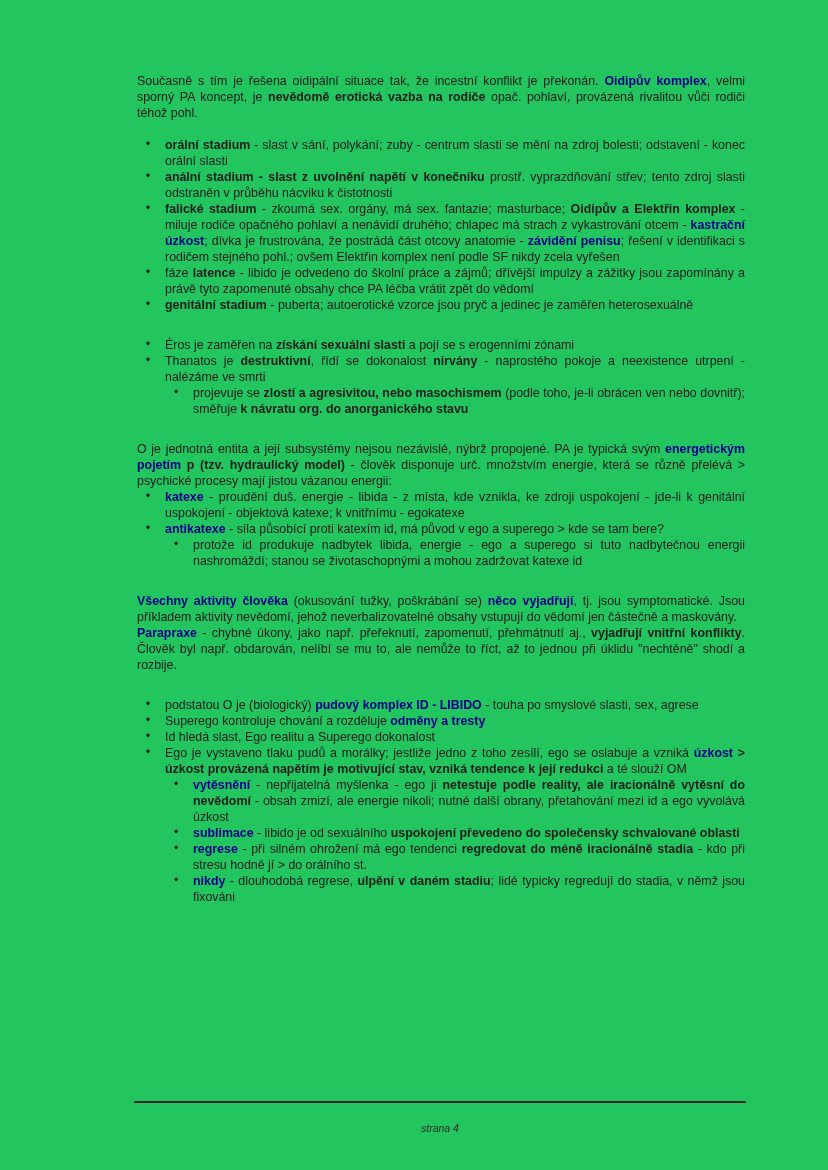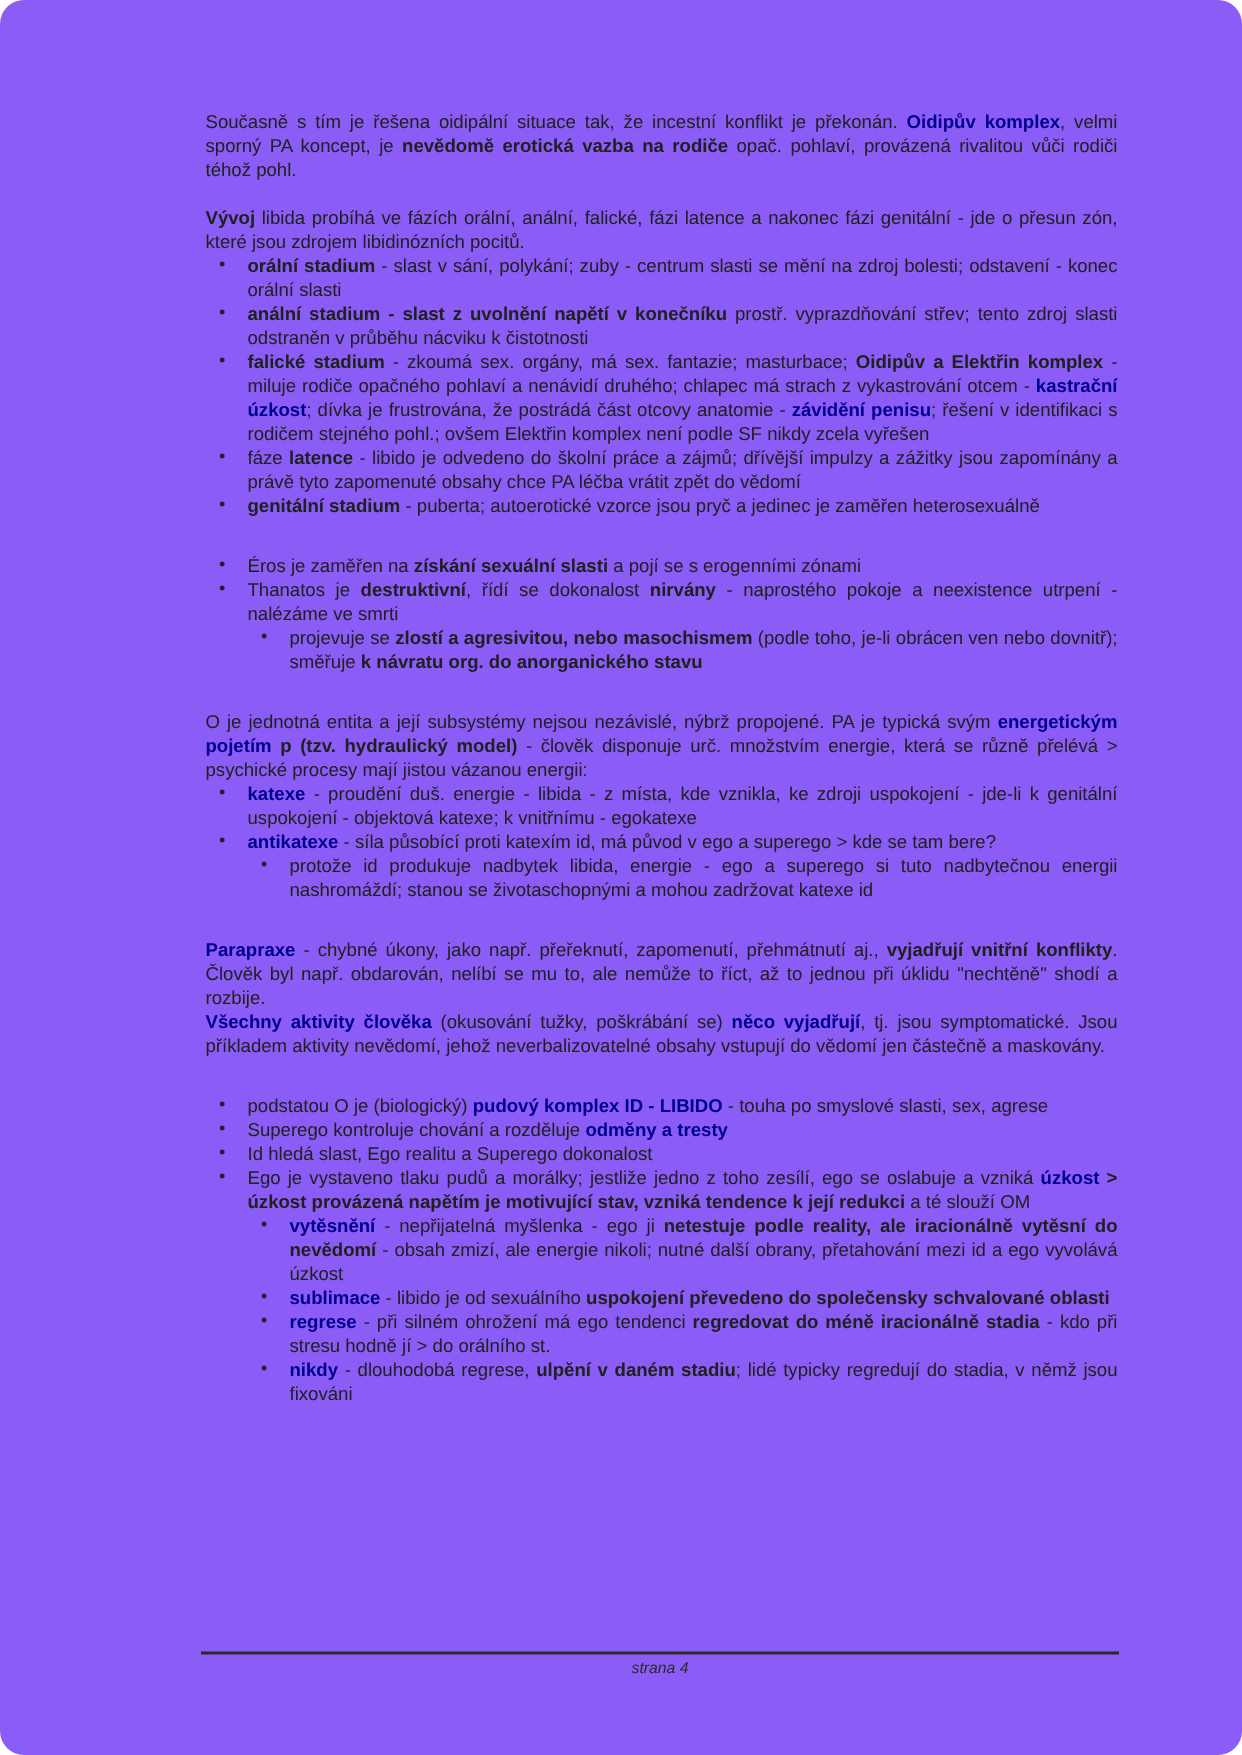--- a/index.html
+++ b/index.html
@@ -2,21 +2,21 @@
 <html lang="cs" style="--accent: #00008B; --ink: #202020;"><head>
 <meta charset="utf-8">
 <style>
   html,body{margin:0;padding:0;}
   body{
     width:828px;height:1170px;position:relative;background:#ffffff;
     font-family:"Liberation Sans","DejaVu Sans",sans-serif;
     color:var(--ink,#202020);
   }
   .page{
-    position:absolute;inset:0;background:#8b5cf6;overflow:hidden;border-radius:16px;
+    position:absolute;inset:0;background:#22c55e;overflow:hidden;
   }
   .doc-column{
     position:absolute;left:137px;top:73px;width:608px;
     font-size:12.4px;line-height:16px;
   }
   .para{
     text-align:justify;
   }
   .li{
     position:relative;padding-left:28px;text-align:justify;
@@ -31,49 +31,48 @@
   .run.accent{font-weight:700;color:var(--accent,#00008B);}
   .gap{height:16px;}
   .gap.lg{height:24px;}
   .footer{
     position:absolute;left:134px;top:1101px;width:612px;
   }
   .footer-rule{
     border-top:2px solid #2a2a2a;height:0;width:100%;
   }
   .page-number{
-    margin-top:3px;text-align:center;font-size:10.5px;
+    margin-top:19px;text-align:center;font-size:10.5px;
     font-style:italic;color:#2a2a2a;line-height:12px;
   }
 </style>
 </head>
 <body>
 
 <main class="page">
   <section class="doc-column">
       <div class="para"><span class="run">Současně s tím je řešena oidipální situace tak, že incestní konflikt je překonán. </span><span class="run accent">Oidipův komplex</span><span class="run">, velmi sporný PA koncept, je </span><span class="run bold">nevědomě erotická vazba na rodiče</span><span class="run"> opač. pohlaví, provázená rivalitou vůči rodiči téhož pohl.</span></div>
       <div class="gap"></div>
-      <div class="para"><span class="run bold">Vývoj</span><span class="run"> libida probíhá ve fázích orální, anální, falické, fázi latence a nakonec fázi genitální - jde o přesun zón, které jsou zdrojem libidinózních pocitů.</span></div>
       <div class="li"><span class="bullet">•</span><span class="run bold">orální stadium</span><span class="run"> - slast v sání, polykání; zuby - centrum slasti se mění na zdroj bolesti; odstavení - konec orální slasti</span></div>
       <div class="li"><span class="bullet">•</span><span class="run bold">anální stadium - slast z uvolnění napětí v konečníku</span><span class="run"> prostř. vyprazdňování střev; tento zdroj slasti odstraněn v průběhu nácviku k čistotnosti</span></div>
       <div class="li"><span class="bullet">•</span><span class="run bold">falické stadium</span><span class="run"> - zkoumá sex. orgány, má sex. fantazie; masturbace; </span><span class="run bold">Oidipův a Elektřin komplex</span><span class="run"> - miluje rodiče opačného pohlaví a nenávidí druhého; chlapec má strach z vykastrování otcem - </span><span class="run accent">kastrační úzkost</span><span class="run">; dívka je frustrována, že postrádá část otcovy anatomie - </span><span class="run accent">závidění penisu</span><span class="run">; řešení v identifikaci s rodičem stejného pohl.; ovšem Elektřin komplex není podle SF nikdy zcela vyřešen</span></div>
       <div class="li"><span class="bullet">•</span><span class="run">fáze </span><span class="run bold">latence</span><span class="run"> - libido je odvedeno do školní práce a zájmů; dřívější impulzy a zážitky jsou zapomínány a právě tyto zapomenuté obsahy chce PA léčba vrátit zpět do vědomí</span></div>
       <div class="li"><span class="bullet">•</span><span class="run bold">genitální stadium</span><span class="run"> - puberta; autoerotické vzorce jsou pryč a jedinec je zaměřen heterosexuálně</span></div>
       <div class="gap lg"></div>
       <div class="li"><span class="bullet">•</span><span class="run">Éros je zaměřen na </span><span class="run bold">získání sexuální slasti</span><span class="run"> a pojí se s erogenními zónami</span></div>
       <div class="li"><span class="bullet">•</span><span class="run">Thanatos je </span><span class="run bold">destruktivní</span><span class="run">, řídí se dokonalost </span><span class="run bold">nirvány</span><span class="run"> - naprostého pokoje a neexistence utrpení - nalézáme ve smrti</span></div>
       <div class="li l2"><span class="bullet">•</span><span class="run">projevuje se </span><span class="run bold">zlostí a agresivitou, nebo masochismem</span><span class="run"> (podle toho, je-li obrácen ven nebo dovnitř); směřuje </span><span class="run bold">k návratu org. do anorganického stavu</span></div>
       <div class="gap lg"></div>
       <div class="para"><span class="run">O je jednotná entita a její subsystémy nejsou nezávislé, nýbrž propojené. PA je typická svým </span><span class="run accent">energetickým pojetím</span><span class="run"> </span><span class="run bold">p (tzv. hydraulický model)</span><span class="run"> - člověk disponuje urč. množstvím energie, která se různě přelévá &gt; psychické procesy mají jistou vázanou energii:</span></div>
       <div class="li"><span class="bullet">•</span><span class="run accent">katexe</span><span class="run"> - proudění duš. energie - libida - z místa, kde vznikla, ke zdroji uspokojení - jde-li k genitální uspokojení - objektová katexe; k vnitřnímu - egokatexe</span></div>
       <div class="li"><span class="bullet">•</span><span class="run accent">antikatexe</span><span class="run"> - síla působící proti katexím id, má původ v ego a superego &gt; kde se tam bere?</span></div>
       <div class="li l2"><span class="bullet">•</span><span class="run">protože id produkuje nadbytek libida, energie - ego a superego si tuto nadbytečnou energii nashromáždí; stanou se životaschopnými a mohou zadržovat katexe id</span></div>
       <div class="gap lg"></div>
+      <div class="para"><span class="run accent">Všechny aktivity člověka</span><span class="run"> (okusování tužky, poškrábání se) </span><span class="run accent">něco vyjadřují</span><span class="run">, tj. jsou symptomatické. Jsou příkladem aktivity nevědomí, jehož neverbalizovatelné obsahy vstupují do vědomí jen částečně a maskovány.</span></div>
       <div class="para"><span class="run accent">Parapraxe</span><span class="run"> - chybné úkony, jako např. přeřeknutí, zapomenutí, přehmátnutí aj., </span><span class="run bold">vyjadřují vnitřní konflikty</span><span class="run">. Člověk byl např. obdarován, nelíbí se mu to, ale nemůže to říct, až to jednou při úklidu "nechtěně" shodí a rozbije.</span></div>
-      <div class="para"><span class="run accent">Všechny aktivity člověka</span><span class="run"> (okusování tužky, poškrábání se) </span><span class="run accent">něco vyjadřují</span><span class="run">, tj. jsou symptomatické. Jsou příkladem aktivity nevědomí, jehož neverbalizovatelné obsahy vstupují do vědomí jen částečně a maskovány.</span></div>
       <div class="gap lg"></div>
       <div class="li"><span class="bullet">•</span><span class="run">podstatou O je (biologický) </span><span class="run accent">pudový komplex ID - LIBIDO</span><span class="run"> - touha po smyslové slasti, sex, agrese</span></div>
       <div class="li"><span class="bullet">•</span><span class="run">Superego kontroluje chování a rozděluje </span><span class="run accent">odměny a tresty</span></div>
       <div class="li"><span class="bullet">•</span><span class="run">Id hledá slast, Ego realitu a Superego dokonalost</span></div>
       <div class="li"><span class="bullet">•</span><span class="run">Ego je vystaveno tlaku pudů a morálky; jestliže jedno z toho zesílí, ego se oslabuje a vzniká </span><span class="run accent">úzkost</span><span class="run bold"> &gt; </span><span class="run bold">úzkost provázená napětím je motivující stav, vzniká tendence k její redukci</span><span class="run"> a té slouží OM</span></div>
       <div class="li l2"><span class="bullet">•</span><span class="run accent">vytěsnění</span><span class="run"> - nepřijatelná myšlenka - ego ji </span><span class="run bold">netestuje podle reality, ale iracionálně vytěsní do nevědomí</span><span class="run"> - obsah zmizí, ale energie nikoli; nutné další obrany, přetahování mezi id a ego vyvolává úzkost</span></div>
       <div class="li l2"><span class="bullet">•</span><span class="run accent">sublimace</span><span class="run"> - libido je od sexuálního </span><span class="run bold">uspokojení převedeno do společensky schvalované oblasti</span></div>
       <div class="li l2"><span class="bullet">•</span><span class="run accent">regrese</span><span class="run"> - při silném ohrožení má ego tendenci </span><span class="run bold">regredovat do méně iracionálně stadia</span><span class="run"> - kdo při stresu hodně jí &gt; do orálního st.</span></div>
       <div class="li l2"><span class="bullet">•</span><span class="run accent">nikdy</span><span class="run"> - dlouhodobá regrese, </span><span class="run bold">ulpění v daném stadiu</span><span class="run">; lidé typicky regredují do stadia, v němž jsou fixováni</span></div>
     </section>

